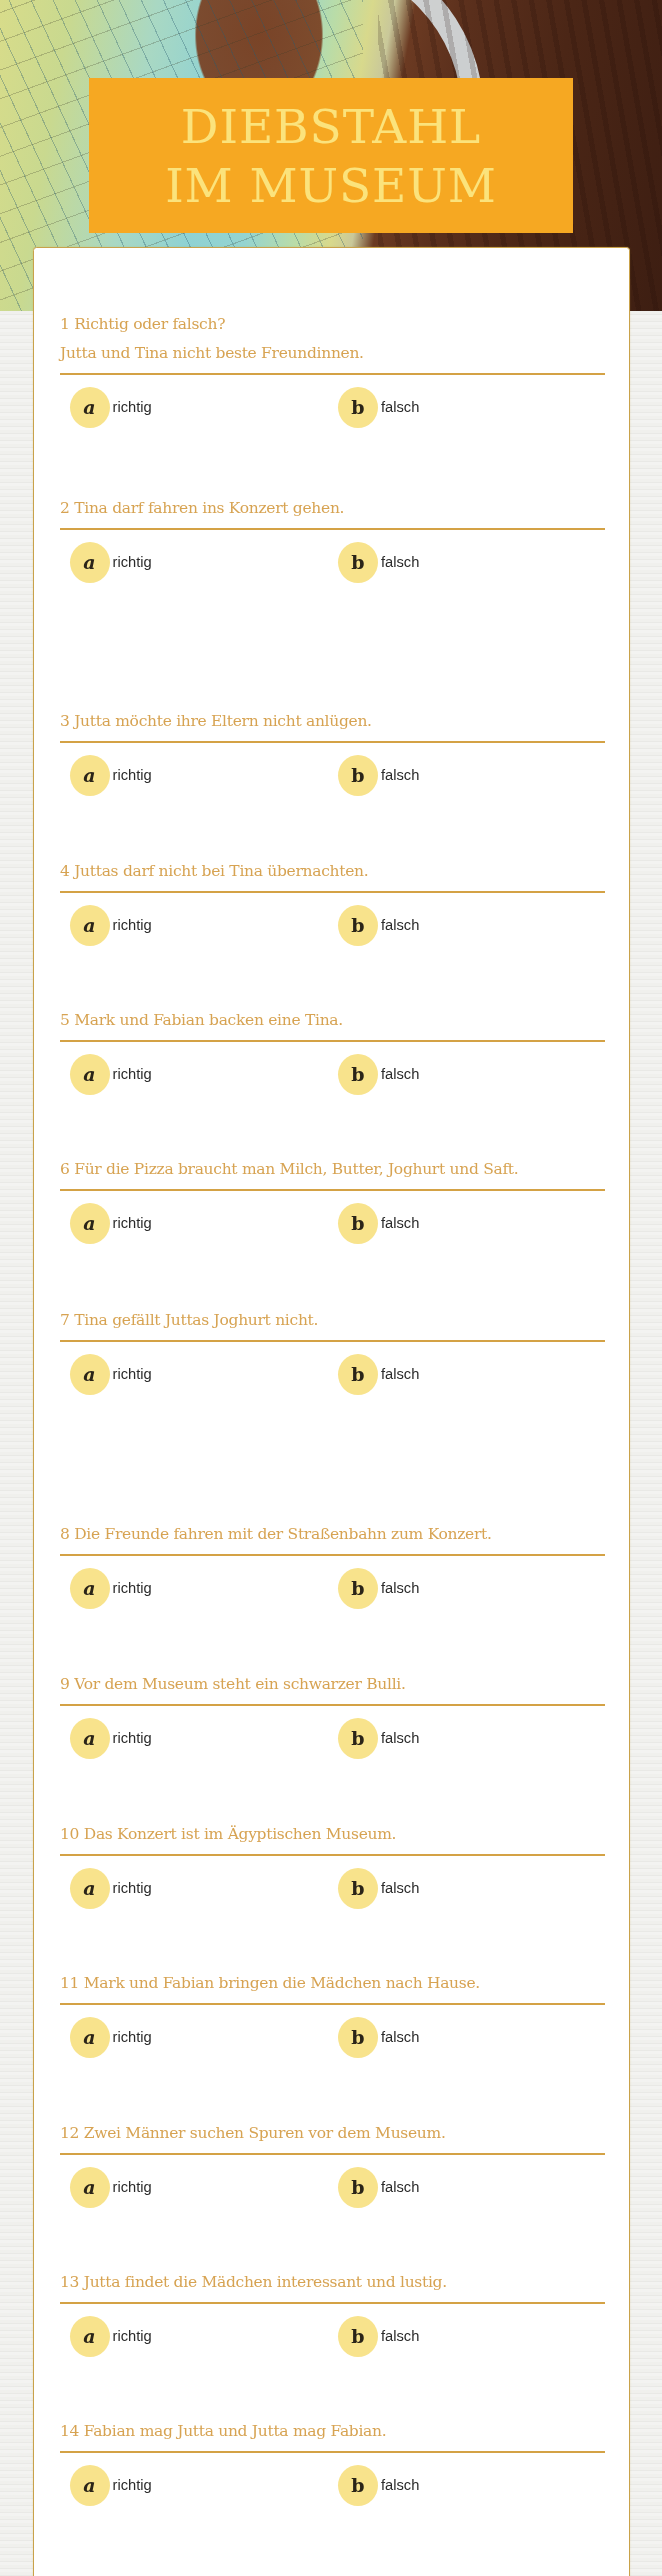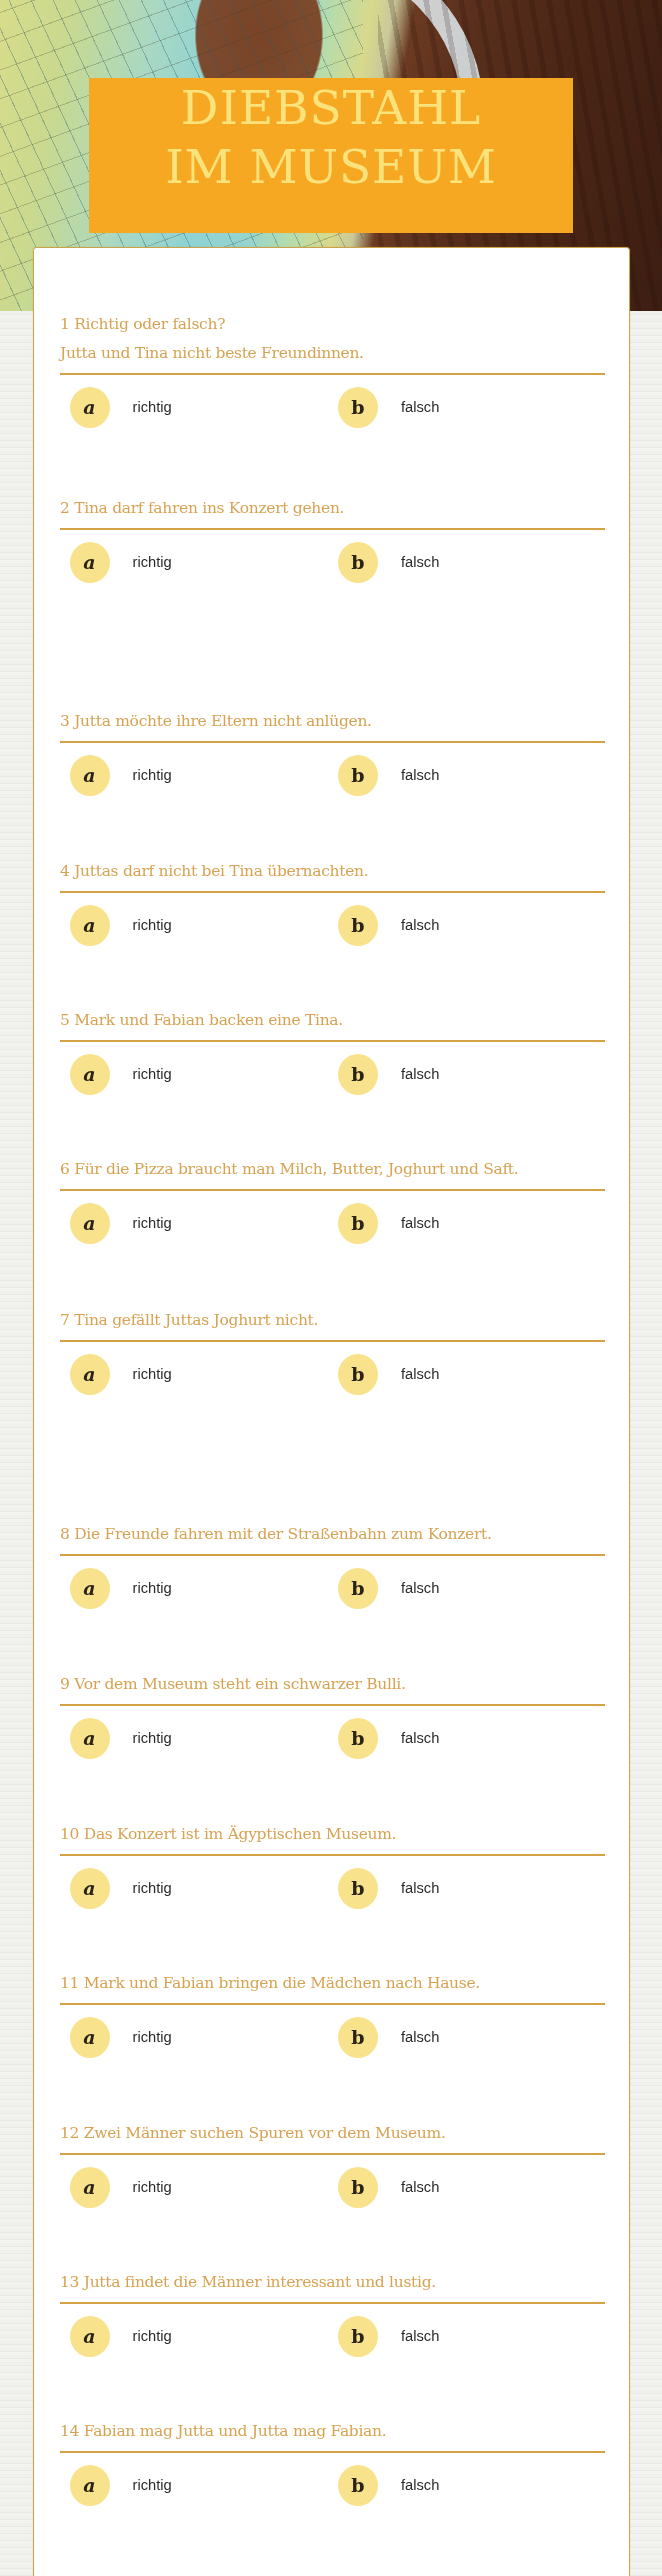--- a/index.html
+++ b/index.html
@@ -56,21 +56,21 @@
         rgba(0,0,0,0) 0px, rgba(0,0,0,0) 12px,
         rgba(30,10,5,0.18) 12px, rgba(30,10,5,0.18) 17.3px);
     }
 
     .title-box {
       position: absolute;
       left: 89px; top: 78px;
       width: 484px; height: 155px;
       background: #f6a822;
       display: flex;
-      align-items: flex-start;
+      align-items: center;
       justify-content: center;
       text-align: center;
     }
     .title-text {
       color: #fbe37c;
       font-family: "DejaVu Serif", serif;
       font-weight: normal;
       font-size: 47px;
       line-height: 59px;
       letter-spacing: 0.9px;
@@ -130,21 +130,21 @@
       justify-content: center;
       color: #2a2418;
       font-family: "DejaVu Serif", serif;
       font-style: italic;
       font-weight: bold;
       font-size: 19px;
       line-height: 1;
     }
     .badge.b-badge { font-style: normal; }
     .opt-label {
-      margin-left: 23px;
+      margin-left: 3px;
       color: #2b2b2b;
       font-family: "Liberation Sans", sans-serif;
       font-size: 14.7px;
     }
   </style>
 </head>
 <body>
 
 <div class="hero">
   <div class="map-lines"></div>
@@ -371,21 +371,21 @@
       <div class="option opt-b">
         <span class="badge b-badge">b</span>
         <span class="opt-label">falsch</span>
       </div>
     </div>
   </div>
 
   <div class="question" style="top:2020px">
     <div class="q-heading">
       <span>13</span>
-      <span>Jutta findet die Männer interessant und lustig.</span>
+      <span>Jutta findet die Mädchen interessant und lustig.</span>
     </div>
     <div class="q-divider"></div>
     <div class="options">
       <div class="option opt-a">
         <span class="badge">a</span>
         <span class="opt-label">richtig</span>
       </div>
       <div class="option opt-b">
         <span class="badge b-badge">b</span>
         <span class="opt-label">falsch</span>

